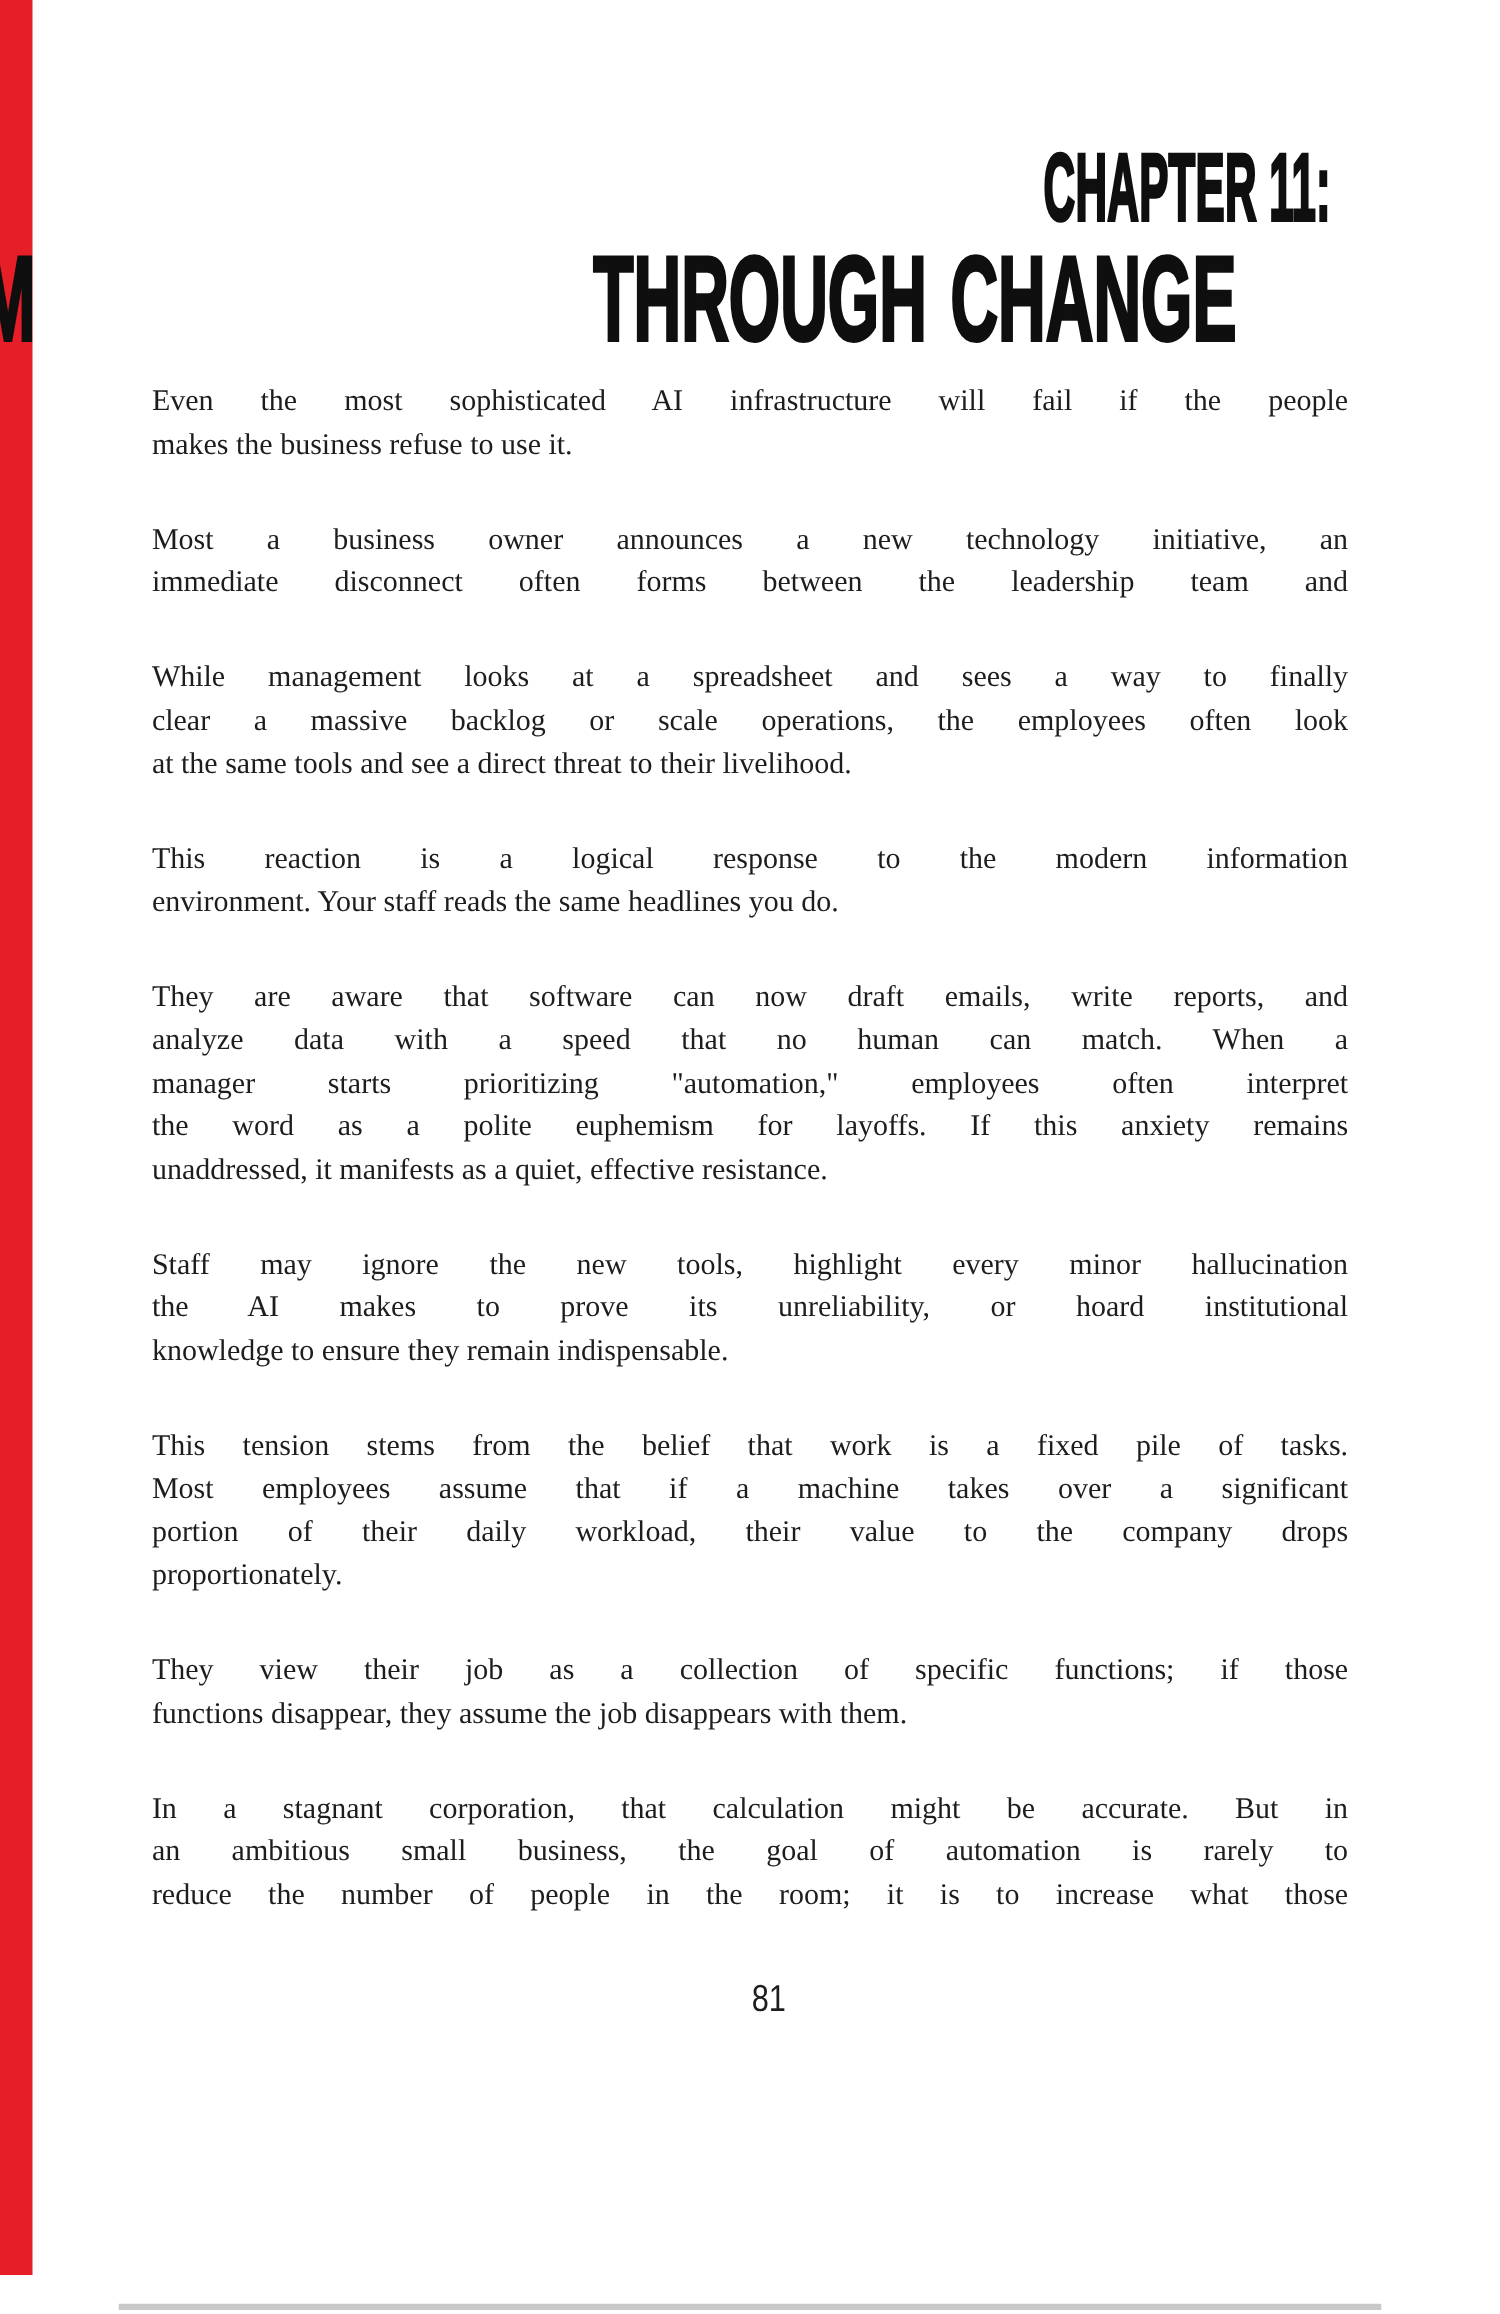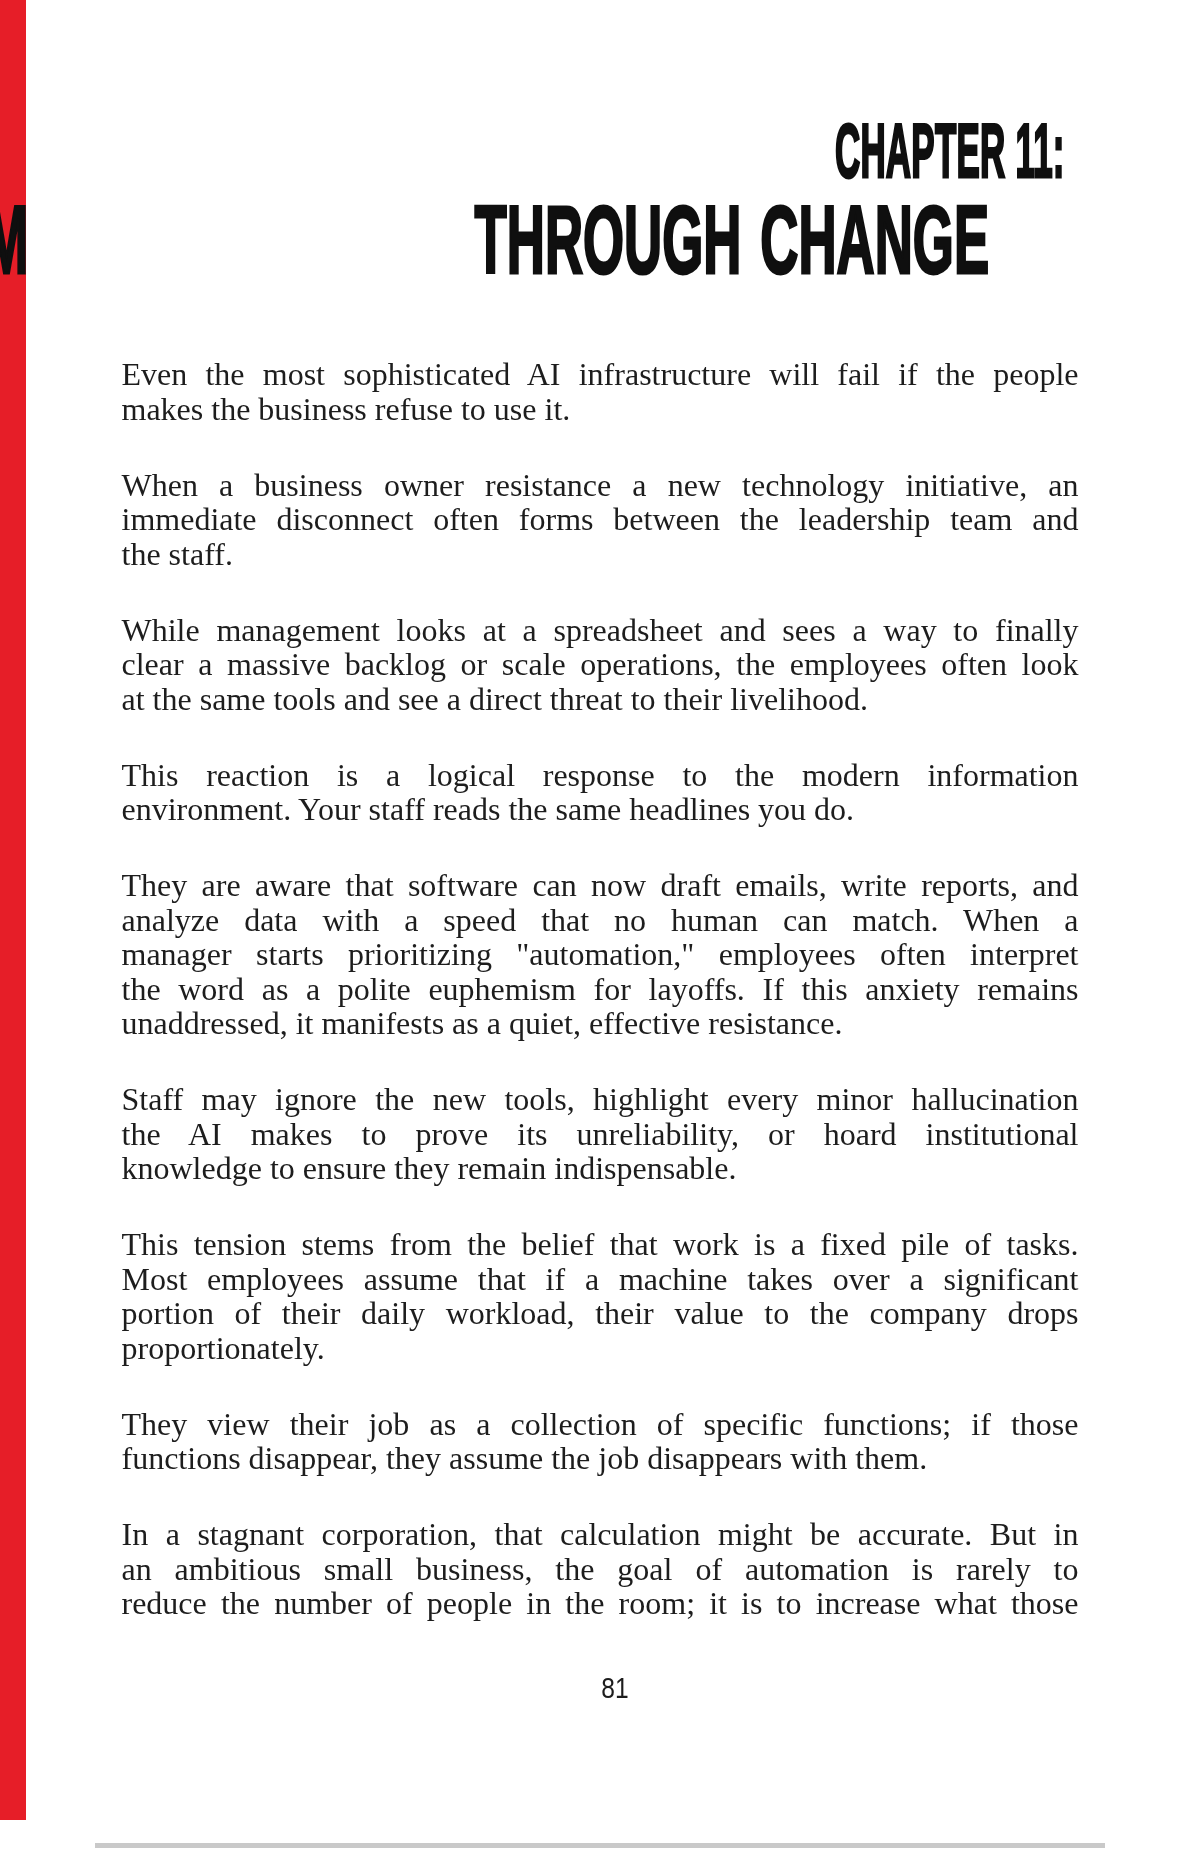--- a/index.html
+++ b/index.html
@@ -53,22 +53,22 @@
     font-weight:700;
     font-size:96px;line-height:77px;
     word-spacing:0.08em;
     transform:scaleX(0.55);
     transform-origin:center;
     -webkit-text-stroke:3px var(--heading);
     white-space:nowrap;
   }
   .body-col{
     width:957px;
-    margin:79px auto 0 auto;
-    font-size:32px;line-height:34.5px;
+    margin:26px auto 0 auto;
+    font-size:24px;line-height:34.5px;
     color:var(--text);
   }
   .para{margin:0 0 41.5px 0;}
   .para:last-child{margin-bottom:0;}
   .line{
     text-align:justify;
     text-align-last:justify;
   }
   .line.last{text-align-last:left;}
   .page-number{
@@ -93,23 +93,22 @@
       <div class="title-line">THROUGH CHANGE</div>
     </div>
   </div>
 
   <div class="body-col" id="body-col">
       <div class="para">
         <div class="line">Even the most sophisticated AI infrastructure will fail if the people</div>
         <div class="line last">makes the business refuse to use it.</div>
       </div>
       <div class="para">
-        <div class="line">When a business owner resistance a new technology initiative, an</div>
+        <div class="line">Most a business owner announces a new technology initiative, an</div>
         <div class="line">immediate disconnect often forms between the leadership team and</div>
-        <div class="line last">the staff.</div>
       </div>
       <div class="para">
         <div class="line">While management looks at a spreadsheet and sees a way to finally</div>
         <div class="line">clear a massive backlog or scale operations, the employees often look</div>
         <div class="line last">at the same tools and see a direct threat to their livelihood.</div>
       </div>
       <div class="para">
         <div class="line">This reaction is a logical response to the modern information</div>
         <div class="line last">environment. Your staff reads the same headlines you do.</div>
       </div>

